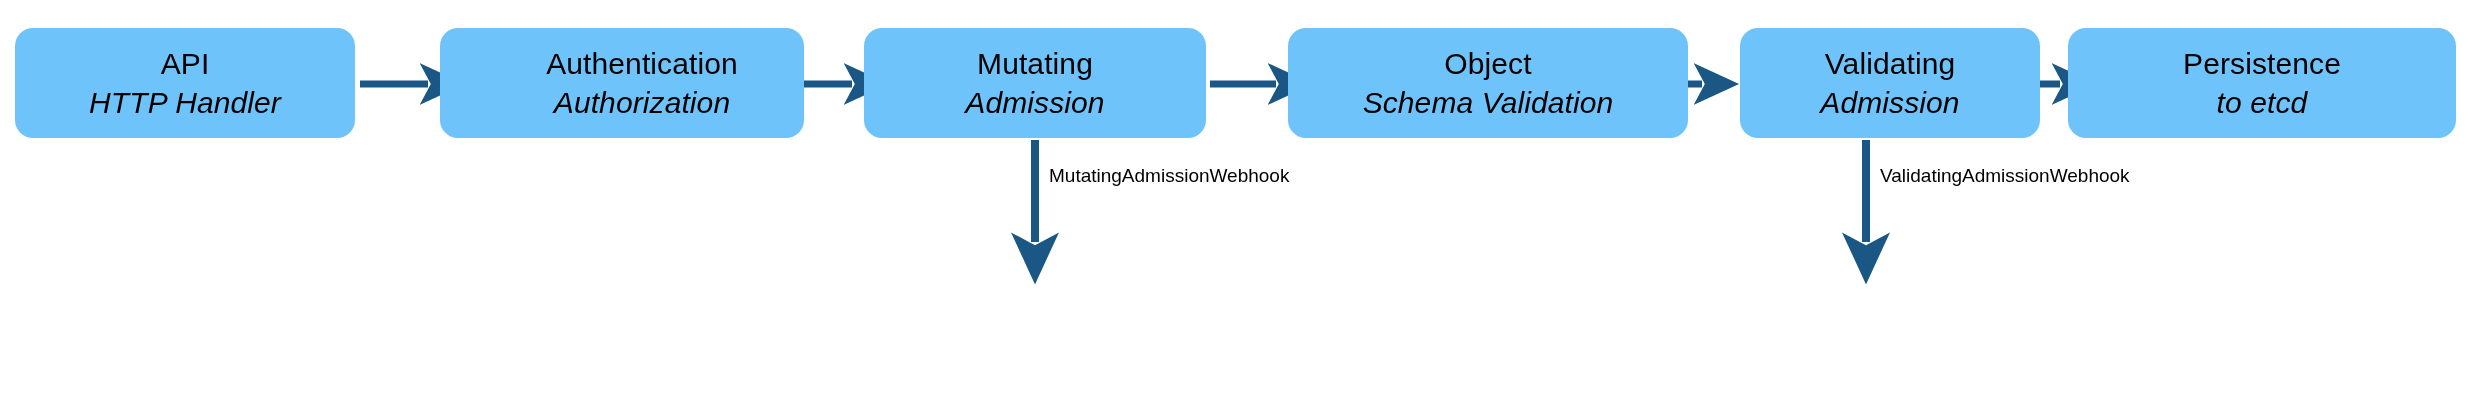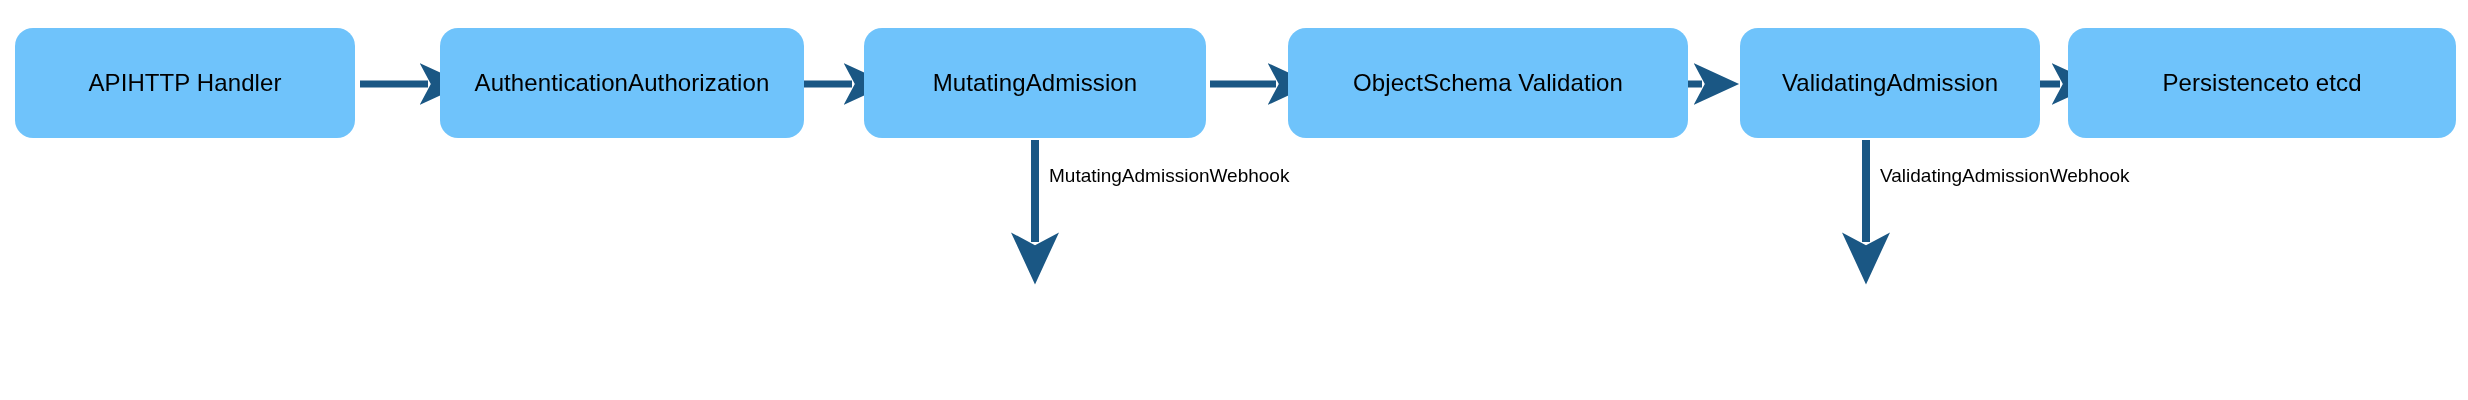--- a/index.html
+++ b/index.html
@@ -16,33 +16,34 @@
     width: 2468px;
     height: 400px;
     background: #ffffff;
     overflow: hidden;
   }
   .node {
     position: absolute;
     background: #6FC3FB;
     border-radius: 18px;
     display: flex;
-    flex-direction: row;
+    flex-direction: column;
     align-items: center;
     justify-content: center;
     color: #000000;
-    font-size: 24px;
+    font-size: 30px;
     line-height: 1.30;
     text-align: center;
     font-family: "Liberation Sans", sans-serif;
     font-weight: 400;
     letter-spacing: 0.1px;
   }
   .node .line2 {
     display: block;
+    font-style: italic;
   }
   .flow-svg {
     position: absolute;
     left: 0;
     top: 0;
     width: 2468px;
     height: 400px;
     pointer-events: none;
   }
   .branch-label {
@@ -78,21 +79,21 @@
       <line x1="1035" y1="140" x2="1035" y2="242"></line>
       <line x1="1866" y1="140" x2="1866" y2="242"></line>
     </g>
   </svg>
 
   <div class="node" style="left:15px; top:28px; width:340px; height:110px;">
     <span class="line1">API</span>
     <span class="line2">HTTP Handler</span>
   </div>
 
-  <div class="node" style="left:440px; top:28px; width:364px; height:110px;">
+  <div class="node" style="left:440px; top:28px; width:324px; height:110px;padding-left:40px;">
     <span class="line1">Authentication</span>
     <span class="line2">Authorization</span>
   </div>
 
   <div class="node" style="left:864px; top:28px; width:342px; height:110px;align-items:center;">
     <span class="line1">Mutating</span>
     <span class="line2">Admission</span>
   </div>
 
   <div class="node" style="left:1288px; top:28px; width:400px; height:110px;">

